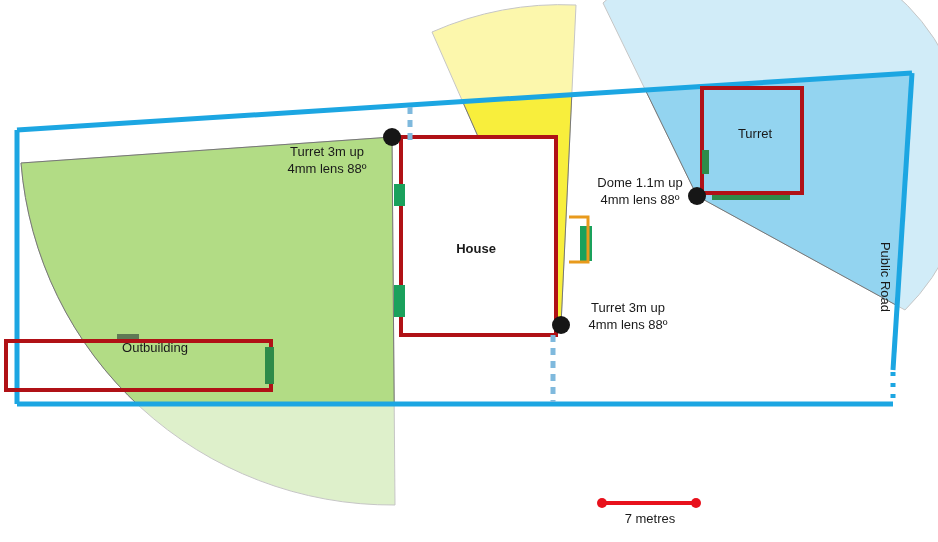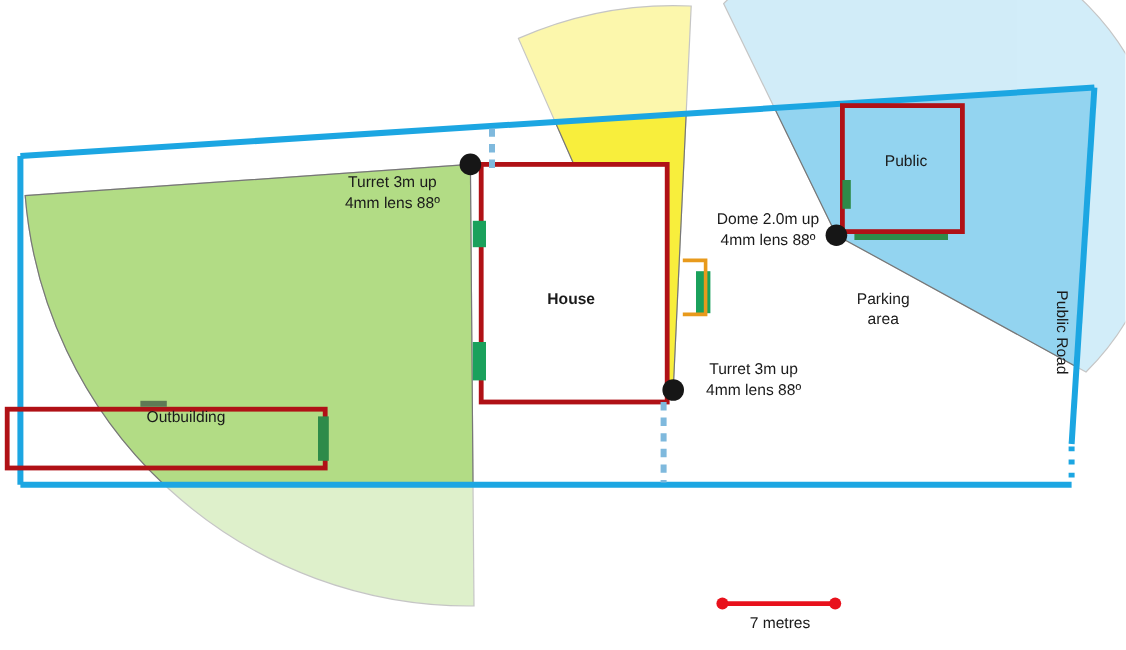--- a/index.html
+++ b/index.html
@@ -96,37 +96,33 @@
       <circle cx="696" cy="503" r="5" fill="#e8111c"></circle>
     </g>
   </svg>
 
   <div class="lbl-blk" id="lbl-turret-top">
     <div>Turret 3m up</div>
     <div>4mm lens 88º</div>
   </div>
 
   <div class="lbl-blk" id="lbl-dome">
-    <div>Dome 2.0m up</div>
+    <div>Dome 1.1m up</div>
     <div>4mm lens 88º</div>
   </div>
 
   <div class="lbl-blk" id="lbl-turret-bot">
     <div>Turret 3m up</div>
     <div>4mm lens 88º</div>
   </div>
 
   <div class="lbl-blk" id="lbl-house">House</div>
 
-  <div class="lbl-blk" id="lbl-garage">Public</div>
+  <div class="lbl-blk" id="lbl-garage">Turret</div>
 
   <div class="lbl-blk" id="lbl-outb">Outbuilding</div>
 
-  <div class="lbl-blk" id="lbl-parking">
-    <div>Parking</div>
-    <div>area</div>
-  </div>
 
   <div id="lbl-road">Public Road</div>
 
   <div class="lbl-blk" id="lbl-scale">7 metres</div>
 
 </div>
 
 </body></html>

